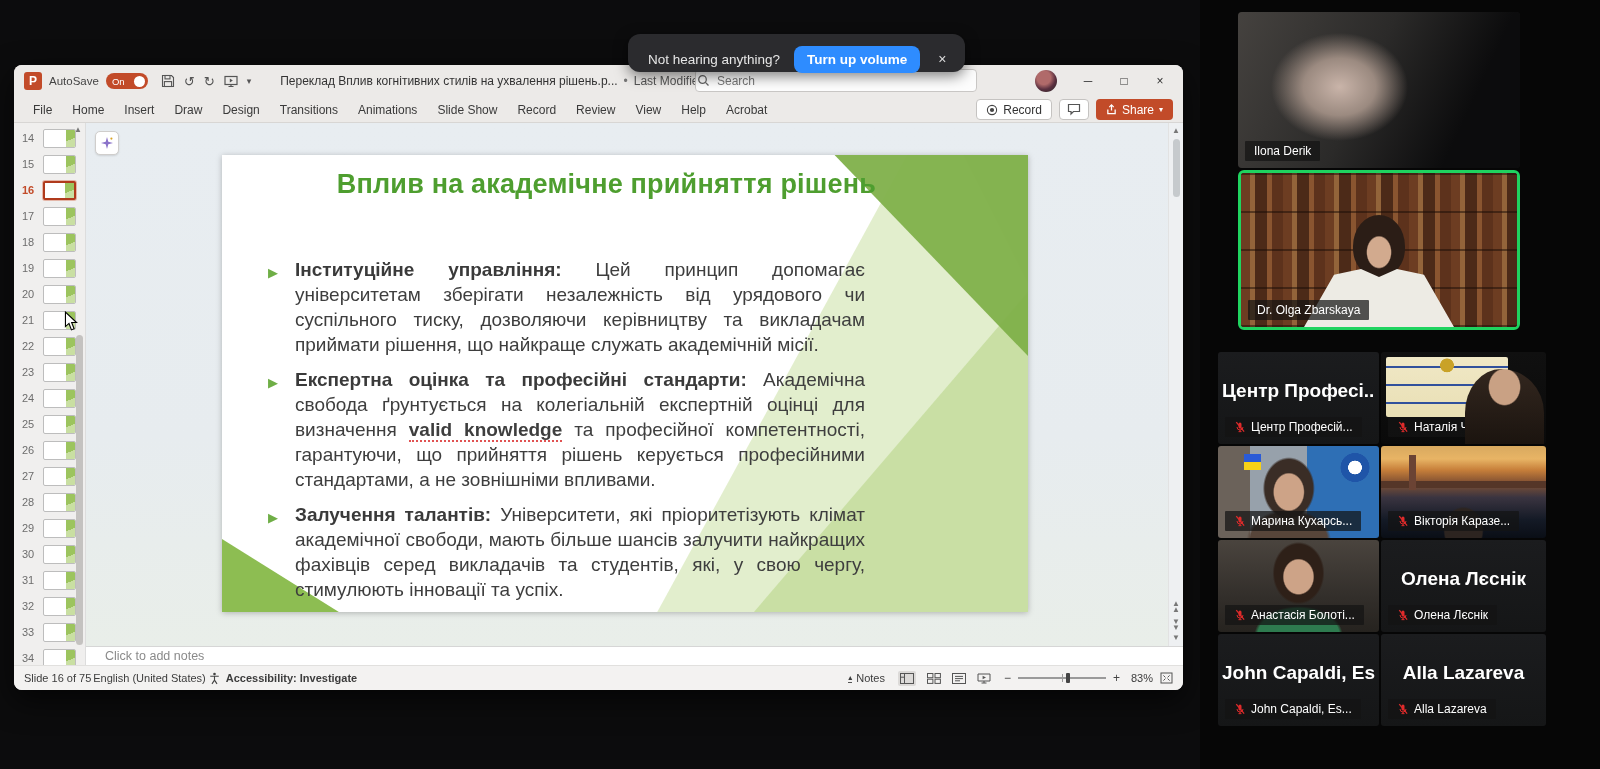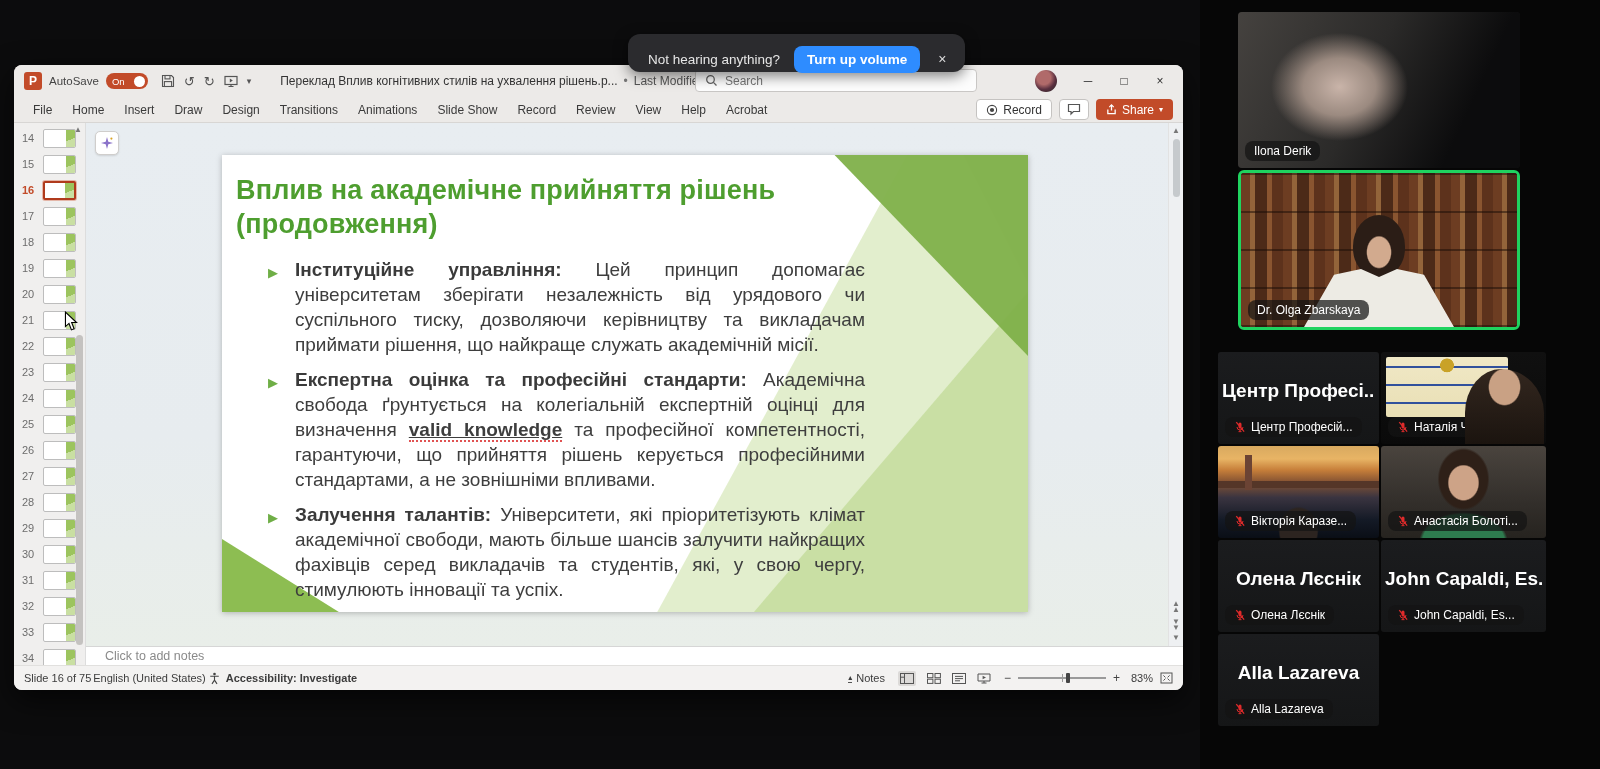--- a/index.html
+++ b/index.html
@@ -19,21 +19,21 @@
   .autosave-state{color:#fff;font-size:9.5px;margin-left:3px}
   .autosave-knob{width:11px;height:11px;border-radius:50%;background:#fff}
   .qat{display:flex;align-items:center;gap:9px;margin-left:6px;color:#555}
   .qat .glyph{font-size:13px;color:#555;cursor:pointer;line-height:1}
   .qat .glyph.small{font-size:9px}
   .doc-title{display:flex;align-items:center;gap:6px;margin-left:22px;font-size:12px;color:#333;white-space:nowrap;cursor:pointer}
   .doc-title .modified{color:#555}
   .doc-title .dot{color:#777}
   .doc-title .chev{font-size:9px;color:#555}
   .searchbox{position:absolute;left:681px;top:4px;width:282px;height:23px;background:#fdfdfd;border:1px solid #c9c7c5;border-radius:4px;
-             display:flex;align-items:center;gap:7px;padding:0 9px;cursor:text}
+             display:flex;align-items:center;gap:7px;padding:0 1px;cursor:text}
   .searchbox .ph{font-size:12px;color:#777}
   .tb-right{margin-left:auto;display:flex;align-items:center;gap:2px}
   .avatar{width:22px;height:22px;border-radius:50%;background:radial-gradient(circle at 40% 35%,#b06a6a 0 35%,#5a3040 60%,#222 100%);margin-right:12px}
   .winbtn{width:34px;height:28px;display:flex;align-items:center;justify-content:center;font-size:12px;color:#333;cursor:pointer}
 
   .ribbonrow{height:26px;background:#eceae8;border-bottom:1px solid #d8d6d4;display:flex;align-items:center;padding:0 10px;flex:0 0 auto}
   .ribbon-tabs{display:flex;align-items:center;gap:2px}
   .ribbon-tab{font-size:12px;color:#3a3a3a;padding:4px 9px;border-radius:4px;cursor:pointer;white-space:nowrap}
   .ribbon-actions{margin-left:auto;display:flex;align-items:center;gap:7px}
   .btn-record{display:flex;align-items:center;gap:5px;background:#fff;border:1px solid #c5c3c1;border-radius:4px;
@@ -72,27 +72,27 @@
   
   .slide-canvas{position:absolute;left:136px;top:32px;width:806px;height:457px;background:#fff;
                 box-shadow:0 1px 6px rgba(0,0,0,.25);overflow:hidden}
   .deco{position:absolute;inset:0;pointer-events:none}
   .deco div{position:absolute;inset:0}
   .deco-a{background:#7fb04a;clip-path:polygon(76% 0,100% 0,100% 44%);opacity:.95}
   .deco-b{background:#cfe3ac;clip-path:polygon(85% 0,100% 0,100% 100%,54% 100%);opacity:.6}
   .deco-c{background:#b5d483;clip-path:polygon(66% 100%,100% 30%,100% 100%);opacity:.55}
   .deco-d{background:#e9f2da;clip-path:polygon(92% 0,100% 0,100% 28%);opacity:.8}
   .deco-corner{background:#8dbd52;clip-path:polygon(0 84%,0 100%,14.5% 100%)}
-  .slide-title{position:absolute;left:14px;top:18px;width:640px;text-align:left;color:var(--slide-green,#4e9e2f);
+  .slide-title{position:absolute;left:14px;top:12px;width:640px;text-align:right;color:var(--slide-green,#4e9e2f);
                font-weight:bold;font-size:27px;line-height:34px;letter-spacing:.2px}
   .bullets{position:absolute;left:46px;top:102px;width:597px;color:#3e3e3e;font-size:19px;line-height:25px;list-style:none}
   .bullets li{position:relative;padding-left:27px;text-align:justify;margin-bottom:10px}
   .bullets li .marker{position:absolute;left:0;top:3px;font-size:13px;color:#6fae46}
   .bullets .lead{font-weight:bold;color:#3a3a3a}
-  .bullets .spellcheck{font-weight:bold;text-decoration:underline;border-bottom:2px dotted #e05252}
+  .bullets .spellcheck{font-weight:bold;border-bottom:2px dotted #e05252}
 
   .notesbar{height:19px;background:#fff;border-top:1px solid #d6d6d6;display:flex;align-items:center;padding-left:19px;flex:0 0 auto;cursor:text}
   .notesbar span{font-size:12.5px;color:#8a8a8a}
 
   
   .statusbar{height:25px;background:#f3f2f1;border-top:1px solid #e1e0de;display:flex;align-items:center;
              padding:0 10px;flex:0 0 auto;font-size:11px;color:#3c3c3c}
   .sb-left{display:flex;align-items:center;gap:2px}
   .sb-item{display:flex;align-items:center;gap:5px;cursor:pointer}
   .sb-item.bold{font-weight:bold}
@@ -126,21 +126,21 @@
   .scene-ilona{background:radial-gradient(95px 75px at 36% 48%,#c9b4a9 0%,#9b8a80 38%,rgba(60,55,52,0) 72%),
                linear-gradient(115deg,#45423f 0%,#2b2a29 45%,#0c0c0d 78%)}
   .scene-olga{background:repeating-linear-gradient(0deg,rgba(25,12,6,.5) 0 2px,rgba(0,0,0,0) 2px 38px),
               repeating-linear-gradient(90deg,#6d3d22 0 9px,#93643a 9px 14px,#4c2a18 14px 26px,#8a5530 26px 31px,#5d321c 31px 42px)}
   .olga-person{position:absolute;left:0;right:0;bottom:0;height:112px;display:flex;flex-direction:column;align-items:center}
   .olga-head{width:52px;height:62px;border-radius:50% 50% 46% 46%;
              background:radial-gradient(20px 26px at 50% 60%,#d2aa8e 0 58%,#2b1d16 64%)}
   .olga-jacket{width:150px;height:58px;margin-top:-8px;background:#edebe4;
                clip-path:polygon(0 100%,20% 10%,38% 0,50% 14%,62% 0,80% 10%,100% 100%)}
   .name-tag{position:absolute;left:7px;bottom:7px;background:rgba(20,20,20,.72);color:#fff;font-size:12px;
-            padding:3px 9px;border-radius:8px;display:flex;align-items:center;gap:5px;max-width:88%;white-space:nowrap;
+            padding:3px 9px;border-radius:1px;display:flex;align-items:center;gap:5px;max-width:88%;white-space:nowrap;
             overflow:hidden;text-overflow:ellipsis}
   .name-tag svg{flex:0 0 auto;color:var(--muted-red,#e02b2b)}
 
   .pgrid{position:absolute;left:18px;top:352px;width:328px;display:grid;grid-template-columns:161px 165px;
          grid-auto-rows:92px;gap:2px}
   .ptile{position:relative;background:#17181a;border-radius:3px;overflow:hidden}
   .center-name{position:absolute;left:4px;right:4px;top:42%;transform:translateY(-50%);text-align:center;color:#fff;
                font-size:19px;font-weight:bold;white-space:nowrap;overflow:hidden}
   .scene-off{background:linear-gradient(180deg,#1b1c1e,#151617)}
   .scene-banner{background:linear-gradient(180deg,#101010,#0a0a0a)}
@@ -387,21 +387,20 @@
           <div class="slide-canvas">
             <div class="deco">
               <div class="deco-d"></div>
               <div class="deco-b"></div>
               <div class="deco-c"></div>
               <div class="deco-a"></div>
               <div class="deco-corner"></div>
             </div>
             <h1 class="slide-title">
               <span>Вплив на академічне прийняття рішень</span><br>
-              <span>(продовження)</span>
             </h1>
             <ul class="bullets">
               <li>
                 <span class="marker">▶</span><span class="lead">Інституційне управління:</span><span> Цей принцип допомагає університетам зберігати незалежність від урядового чи суспільного тиску, дозволяючи керівництву та викладачам приймати рішення, що найкраще служать академічній місії.</span>
               </li>
               <li>
                 <span class="marker">▶</span><span class="lead">Експертна оцінка та професійні стандарти:</span><span> Академічна свобода ґрунтується на колегіальній експертній оцінці для визначення </span><span class="spellcheck">valid knowledge</span><span> та професійної компетентності, гарантуючи, що прийняття рішень керується професійними стандартами, а не зовнішніми впливами.</span>
               </li>
               <li>
                 <span class="marker">▶</span><span class="lead">Залучення талантів:</span><span> Університети, які пріоритетізують клімат академічної свободи, мають більше шансів залучити найкращих фахівців серед викладачів та студентів, які, у свою чергу, стимулюють інновації та успіх.</span>
@@ -542,20 +541,31 @@
           <div class="name-tag">
             <svg width="12" height="12" viewBox="0 0 16 16">
               <path d="M8 2a2 2 0 0 1 2 2v4a2 2 0 1 1-4 0V4a2 2 0 0 1 2-2z" fill="currentColor"></path>
               <path d="M4 8a4 4 0 0 0 8 0" stroke="currentColor" fill="none" stroke-width="1.3"></path>
               <path d="M8 12v2.2M6 14.2h4" stroke="currentColor" stroke-width="1.3"></path>
               <path d="M3 1.6l10.5 12.6" stroke="currentColor" stroke-width="1.7"></path>
             </svg>
             <span>Наталія Чернен...</span>
           </div>
         </div>
+        <div class="ptile scene-pepsi">
+          <div class="name-tag">
+            <svg width="12" height="12" viewBox="0 0 16 16">
+              <path d="M8 2a2 2 0 0 1 2 2v4a2 2 0 1 1-4 0V4a2 2 0 0 1 2-2z" fill="currentColor"></path>
+              <path d="M4 8a4 4 0 0 0 8 0" stroke="currentColor" fill="none" stroke-width="1.3"></path>
+              <path d="M8 12v2.2M6 14.2h4" stroke="currentColor" stroke-width="1.3"></path>
+              <path d="M3 1.6l10.5 12.6" stroke="currentColor" stroke-width="1.7"></path>
+            </svg>
+            <span>Марина Кухарсь...</span>
+          </div>
+        </div>
         <div class="ptile scene-bridge">
           <div class="name-tag">
             <svg width="12" height="12" viewBox="0 0 16 16">
               <path d="M8 2a2 2 0 0 1 2 2v4a2 2 0 1 1-4 0V4a2 2 0 0 1 2-2z" fill="currentColor"></path>
               <path d="M4 8a4 4 0 0 0 8 0" stroke="currentColor" fill="none" stroke-width="1.3"></path>
               <path d="M8 12v2.2M6 14.2h4" stroke="currentColor" stroke-width="1.3"></path>
               <path d="M3 1.6l10.5 12.6" stroke="currentColor" stroke-width="1.7"></path>
             </svg>
             <span>Вікторія Каразе...</span>
           </div>

